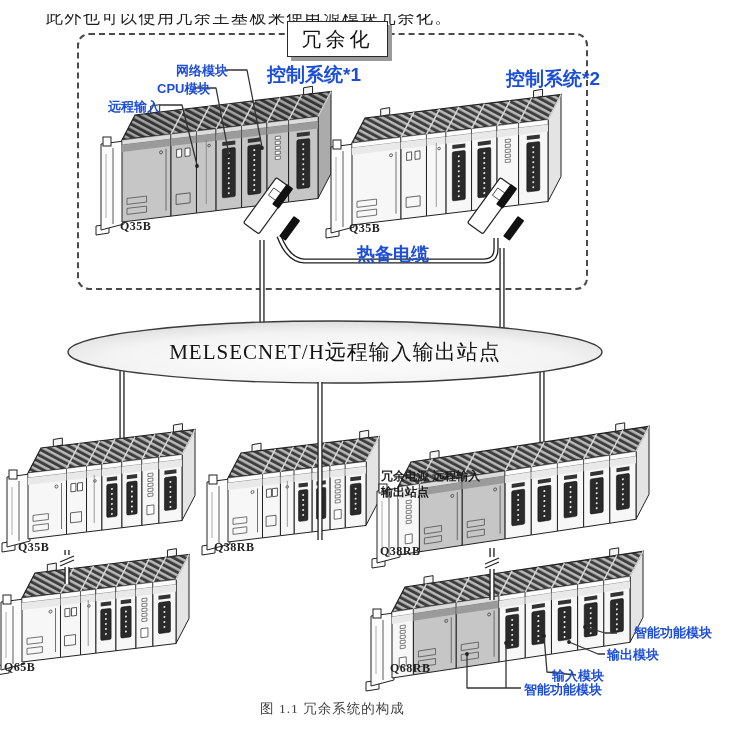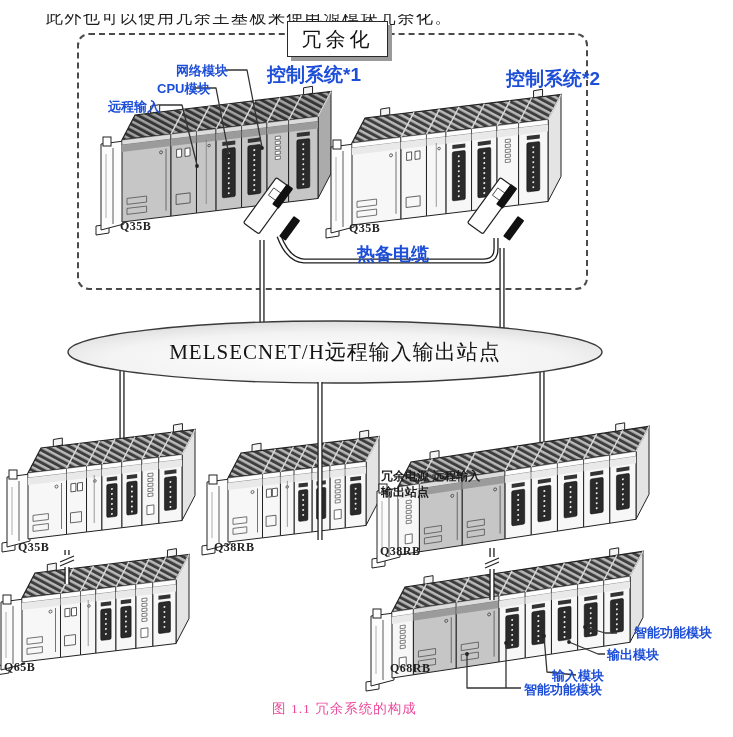--- a/index.html
+++ b/index.html
@@ -13,22 +13,22 @@
   .titlebox{position:absolute;left:287px;top:21px;width:99px;height:34px;background:#fff;
         border:1.6px solid #2a2a2a;box-shadow:4px 4px 0 #9a9a9a;
         display:flex;align-items:center;justify-content:center;
         font:400 20px "Liberation Serif","DejaVu Serif",serif;letter-spacing:4px;color:#111;}
   .lbl{position:absolute;font-weight:700;color:#1d4ed8;white-space:nowrap;font-size:13px;}
   .sys{font-size:19px;}
   .rackname{font:700 12px "Liberation Serif","DejaVu Serif",serif;letter-spacing:.5px;color:#222;
         position:absolute;white-space:nowrap;margin-top:9px;}
   .station{position:absolute;left:381px;top:421px;font-weight:700;font-size:12px;
         line-height:1.3;color:#1c1c1c;margin-top:48px;}
-  .caption{position:absolute;left:272px;top:700px;
-        font:400 13.5px "Liberation Serif","DejaVu Serif",serif;letter-spacing:1px;color:#ec4899;}
+  .caption{position:absolute;left:260px;top:700px;
+        font:400 13.5px "Liberation Serif","DejaVu Serif",serif;letter-spacing:1px;color:#404040;}
   svg{position:absolute;left:0;top:0;}
 </style>
 </head>
 <body>
 
 <div class="page">
 
   <div class="intro">
     <span>此外也可以使用冗余主基板来使电源模块冗余化。</span>
   </div>

